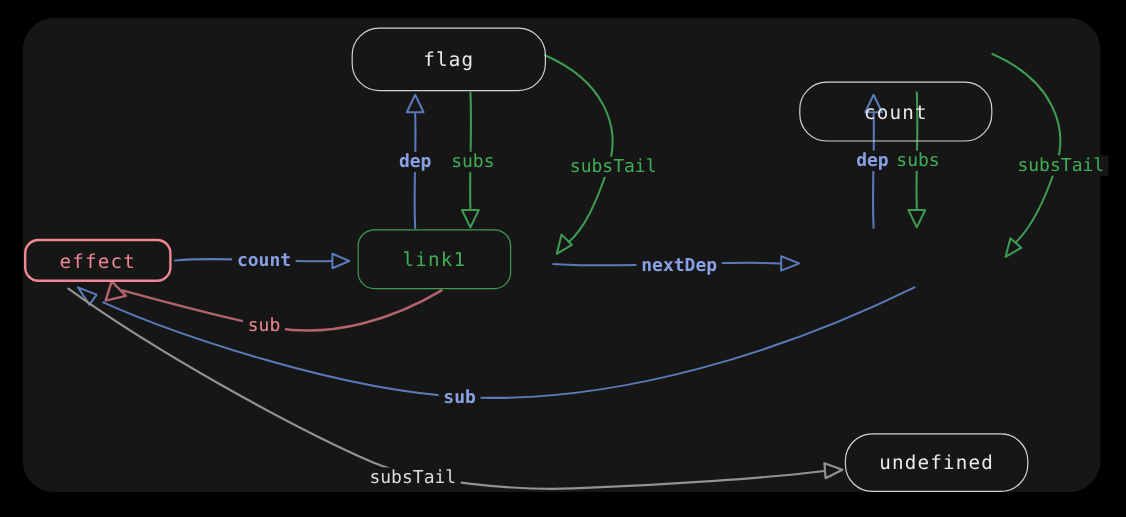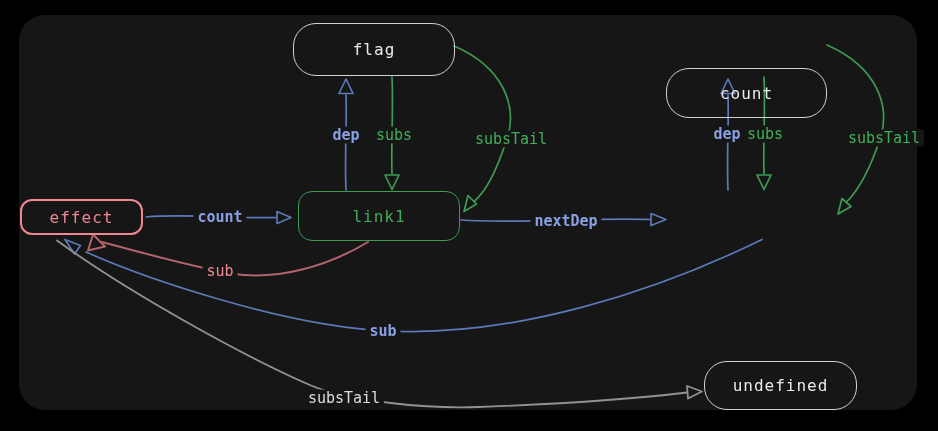--- a/index.html
+++ b/index.html
@@ -81,21 +81,21 @@
 
   <div class="node n-white" style="left:293px;top:23px;width:162px;height:53px;">
     <span>flag</span>
   </div>
   <div class="node n-white" style="left:666px;top:24px;width:161px;height:50px;margin-top:44px;">
     <span>count</span>
   </div>
   <div class="node n-pink" style="left:20px;top:199px;width:123px;height:36px;">
     <span>effect</span>
   </div>
-  <div class="node n-green" style="left:298px;top:191px;width:162px;height:50px;">
+  <div class="node n-green" style="left:298px;top:191px;width:128px;height:50px;">
     <span>link1</span>
   </div>
   <div class="node n-white" style="left:704px;top:361px;width:153px;height:49px;">
     <span>undefined</span>
   </div>
 
   <div class="elabel t-blue" style="left:220px;top:217px;">count</div>
   <div class="elabel t-blue" style="left:346px;top:135px;">dep</div>
   <div class="elabel t-green" style="left:394px;top:135px;">subs</div>
   <div class="elabel t-green" style="left:511px;top:139px;">subsTail</div>

